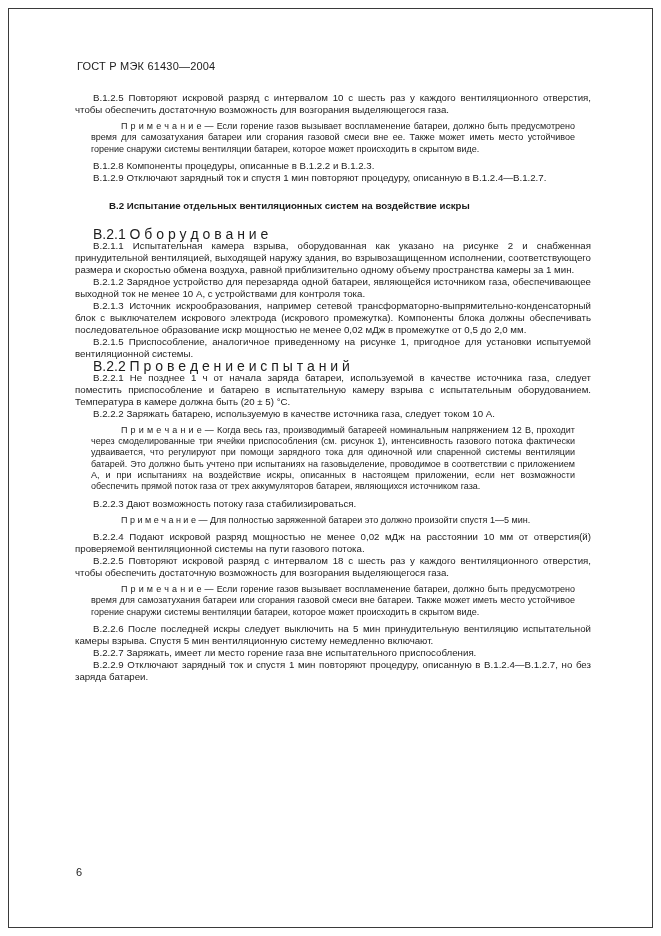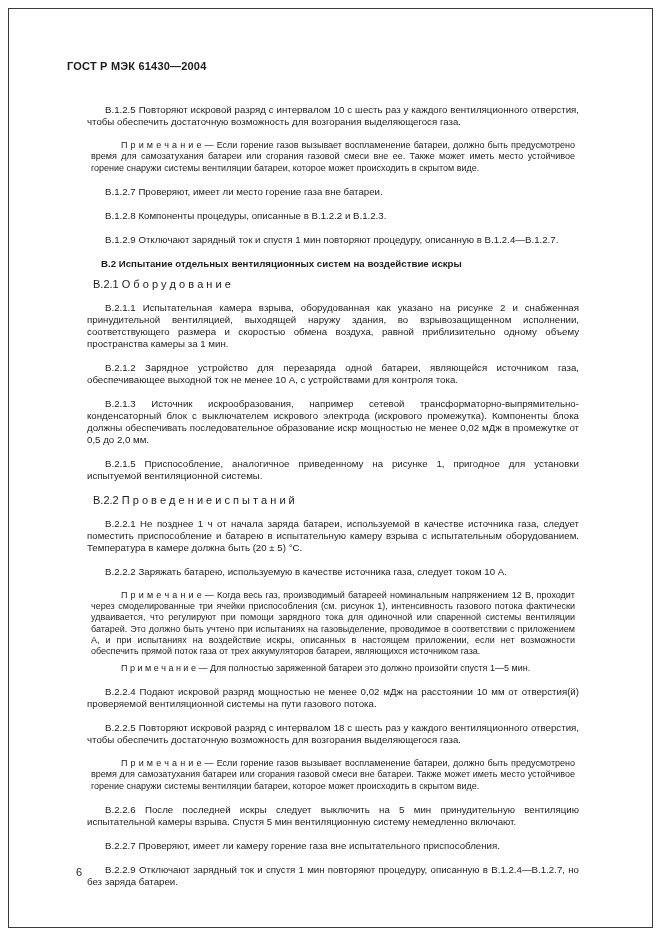--- a/index.html
+++ b/index.html
@@ -19,48 +19,48 @@
     position: absolute;
     left: 8px;
     top: 8px;
     right: 8px;
     bottom: 8px;
     border: 1px solid #3a3a3a;
     pointer-events: none;
   }
   .doc-header {
     position: absolute;
-    left: 67px;
+    left: 77px;
     top: 60px;
     font-size: 11px;
-    font-weight: bold;
+    font-weight: normal;
     letter-spacing: 0.2px;
   }
   .content {
     position: absolute;
     left: 75px;
     top: 92px;
     width: 516px;
     text-align: justify;
   }
   .para {
     font-size: 9.7px;
     line-height: 12px;
     text-indent: 18px;
-    margin: 12px;
+    margin: 0;
   }
   .heading {
     font-size: 9.7px;
     line-height: 12px;
     text-indent: 18px;
     font-weight: bold;
-    margin: 8px;
+    margin: 16px;
   }
   .subheading {
-    font-size: 11px;
+    font-size: 14px;
     line-height: 12px;
     text-indent: 18px;
     margin: 0;
   }
   .note {
     font-size: 9px;
     line-height: 11.3px;
     text-indent: 30px;
     margin: 5px 16px;
   }
@@ -74,35 +74,35 @@
 </head>
 <body>
 
 <div class="scan-frame"></div>
 
 <div class="doc-header">ГОСТ Р МЭК 61430—2004</div>
 
 <div class="content">
   <p class="para">В.1.2.5 Повторяют искровой разряд с интервалом 10 с шесть раз у каждого вентиляционного отверстия, чтобы обеспечить достаточную возможность для возгорания выделяющегося газа.</p>
   <p class="note">П р и м е ч а н и е — Если горение газов вызывает воспламенение батареи, должно быть предусмотрено время для самозатухания батареи или сгорания газовой смеси вне ее. Также может иметь место устойчивое горение снаружи системы вентиляции батареи, которое может происходить в скрытом виде.</p>
-  <p class="para">В.1.2.7 Проверяют, имеет ли место горение газа вне батареи.</p>
   <p class="para">В.1.2.8 Компоненты процедуры, описанные в В.1.2.2 и В.1.2.3.</p>
   <p class="para">В.1.2.9 Отключают зарядный ток и спустя 1 мин повторяют процедуру, описанную в В.1.2.4—В.1.2.7.</p>
   <p class="heading">В.2 Испытание отдельных вентиляционных систем на воздействие искры</p>
   <p class="subheading">В.2.1 О б о р у д о в а н и е</p>
   <p class="para">В.2.1.1 Испытательная камера взрыва, оборудованная как указано на рисунке 2 и снабженная принудительной вентиляцией, выходящей наружу здания, во взрывозащищенном исполнении, соответствующего размера и скоростью обмена воздуха, равной приблизительно одному объему пространства камеры за 1 мин.</p>
   <p class="para">В.2.1.2 Зарядное устройство для перезаряда одной батареи, являющейся источником газа, обеспечивающее выходной ток не менее 10 А, с устройствами для контроля тока.</p>
   <p class="para">В.2.1.3 Источник искрообразования, например сетевой трансформаторно-выпрямительно-конденсаторный блок с выключателем искрового электрода (искрового промежутка). Компоненты блока должны обеспечивать последовательное образование искр мощностью не менее 0,02 мДж в промежутке от 0,5 до 2,0 мм.</p>
   <p class="para">В.2.1.5 Приспособление, аналогичное приведенному на рисунке 1, пригодное для установки испытуемой вентиляционной системы.</p>
   <p class="subheading">В.2.2 П р о в е д е н и е   и с п ы т а н и й</p>
   <p class="para">В.2.2.1 Не позднее 1 ч от начала заряда батареи, используемой в качестве источника газа, следует поместить приспособление и батарею в испытательную камеру взрыва с испытательным оборудованием. Температура в камере должна быть (20 ± 5) °С.</p>
   <p class="para">В.2.2.2 Заряжать батарею, используемую в качестве источника газа, следует током 10 А.</p>
   <p class="note">П р и м е ч а н и е — Когда весь газ, производимый батареей номинальным напряжением 12 В, проходит через смоделированные три ячейки приспособления (см. рисунок 1), интенсивность газового потока фактически удваивается, что регулируют при помощи зарядного тока для одиночной или спаренной системы вентиляции батарей. Это должно быть учтено при испытаниях на газовыделение, проводимое в соответствии с приложением А, и при испытаниях на воздействие искры, описанных в настоящем приложении, если нет возможности обеспечить прямой поток газа от трех аккумуляторов батареи, являющихся источником газа.</p>
+  <p class="para">В.2.2.3 Дают возможность потоку газа стабилизироваться.</p>
   <p class="note">П р и м е ч а н и е — Для полностью заряженной батареи это должно произойти спустя 1—5 мин.</p>
   <p class="para">В.2.2.4 Подают искровой разряд мощностью не менее 0,02 мДж на расстоянии 10 мм от отверстия(й) проверяемой вентиляционной системы на пути газового потока.</p>
   <p class="para">В.2.2.5 Повторяют искровой разряд с интервалом 18 с шесть раз у каждого вентиляционного отверстия, чтобы обеспечить достаточную возможность для возгорания выделяющегося газа.</p>
   <p class="note">П р и м е ч а н и е — Если горение газов вызывает воспламенение батареи, должно быть предусмотрено время для самозатухания батареи или сгорания газовой смеси вне батареи. Также может иметь место устойчивое горение снаружи системы вентиляции батареи, которое может происходить в скрытом виде.</p>
   <p class="para">В.2.2.6 После последней искры следует выключить на 5 мин принудительную вентиляцию испытательной камеры взрыва. Спустя 5 мин вентиляционную систему немедленно включают.</p>
-  <p class="para">В.2.2.7 Проверяют, имеет ли камеру горение газа вне испытательного приспособления.</p>
+  <p class="para">В.2.2.7 Заряжать, имеет ли место горение газа вне испытательного приспособления.</p>
   <p class="para">В.2.2.9 Отключают зарядный ток и спустя 1 мин повторяют процедуру, описанную в В.1.2.4—В.1.2.7, но без заряда батареи.</p>
 </div>
 
 <div class="page-number">6</div>
 
 </body></html>

